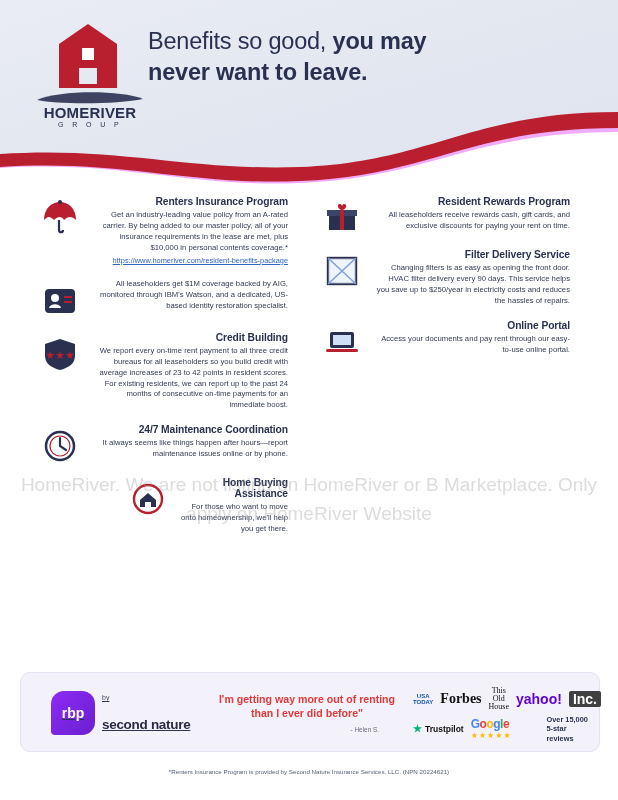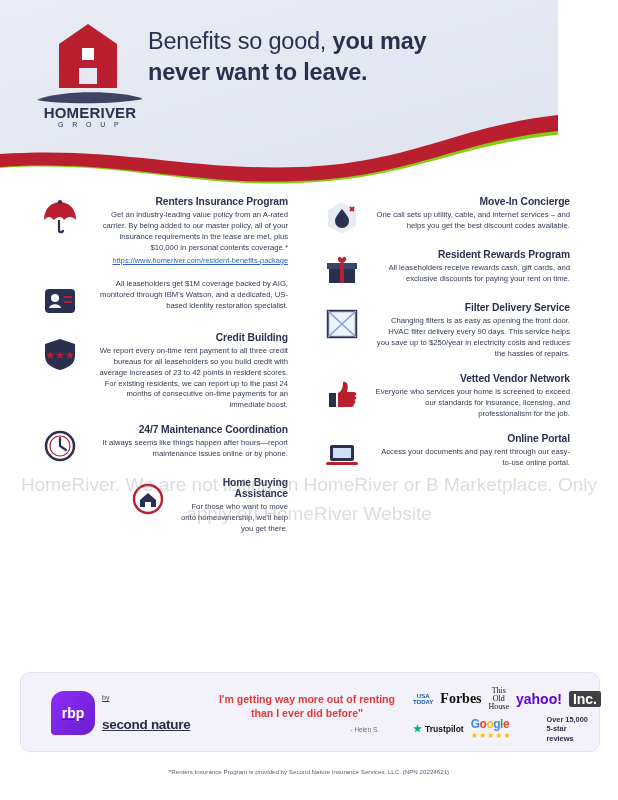--- a/index.html
+++ b/index.html
@@ -12,24 +12,24 @@
     height: 800px;
     font-family: "Liberation Sans", sans-serif;
     color: #2b3550;
     position: relative;
     overflow: hidden;
   }
 
   
   .header {
     position: relative;
-    width: 558px;
+    width: 618px;
     height: 185px;
     overflow: hidden;
-    background: #84cc16;
+    background: #f0abfc;
   }
   .header-bg {
     position: absolute;
     inset: 0;
   }
   .header-title {
     position: absolute;
     left: 148px;
     top: 26px;
     width: 420px;
@@ -354,31 +354,20 @@
           <rect x="19" y="23" width="6" height="5" fill="#ffffff"></rect>
         </svg>
       </span>
       <h3>Home Buying Assistance</h3>
       <p>For those who want to move onto homeownership, we'll help you get there.</p>
     </div>
   </div>
 
   <div class="col col-right">
 
-    <div class="item">
-      <span class="ico">
-        <svg viewBox="0 0 44 40" width="44" height="40">
-          <polygon points="22,4 36,12 36,28 22,36 8,28 8,12" fill="#e8ebf3"></polygon>
-          <path d="M22 11 C27 17 29 20 29 23 A7 7 0 0 1 15 23 C15 20 17 17 22 11 Z" fill="#2a3150"></path>
-          <path d="M30 9 L34 13 M34 9 L30 13" stroke="#b91f2e" stroke-width="2"></path>
-        </svg>
-      </span>
-      <h3>Move-In Concierge</h3>
-      <p>One call sets up utility, cable, and internet services – and helps you get the best discount codes available.</p>
-    </div>
 
     <div class="item">
       <span class="ico">
         <svg viewBox="0 0 44 40" width="44" height="40">
           <rect x="9" y="16" width="26" height="16" fill="#2a3150"></rect>
           <rect x="7" y="12" width="30" height="6" fill="#3b4569"></rect>
           <rect x="20" y="12" width="4" height="20" fill="#b91f2e"></rect>
           <path d="M22 12 C18 12 16 6 20 6 C23 6 22 12 22 12 Z" fill="#b91f2e"></path>
           <path d="M22 12 C26 12 28 6 24 6 C21 6 22 12 22 12 Z" fill="#b91f2e"></path>
         </svg>
@@ -392,30 +381,20 @@
         <svg viewBox="0 0 44 40" width="44" height="40">
           <rect x="8" y="7" width="28" height="26" fill="none" stroke="#2a3150" stroke-width="2.4"></rect>
           <path d="M8 7 L36 33 M36 7 L8 33" stroke="#5f7fc9" stroke-width="1.6"></path>
           <rect x="8" y="7" width="28" height="26" fill="#cfe0f5" opacity="0.35"></rect>
         </svg>
       </span>
       <h3>Filter Delivery Service</h3>
       <p>Changing filters is as easy as opening the front door. HVAC filter delivery every 90 days. This service helps you save up to $250/year in electricity costs and reduces the hassles of repairs.</p>
     </div>
 
-    <div class="item">
-      <span class="ico">
-        <svg viewBox="0 0 44 40" width="44" height="40">
-          <rect x="9" y="18" width="7" height="14" fill="#2a3150"></rect>
-          <path d="M18 32 L18 18 C22 16 23 12 23 7 C27 6 29 10 27 17 L34 17 C37 17 37 21 34 21 C37 21 37 25 34 25 C36 25 36 29 33 29 C35 29 34 32 31 32 Z" fill="#b91f2e"></path>
-        </svg>
-      </span>
-      <h3>Vetted Vendor Network</h3>
-      <p>Everyone who services your home is screened to exceed our standards for insurance, licensing, and professionalism for the job.</p>
-    </div>
 
     <div class="item">
       <span class="ico">
         <svg viewBox="0 0 44 40" width="44" height="40">
           <rect x="10" y="10" width="24" height="16" rx="2" fill="#2a3150"></rect>
           <rect x="13" y="13" width="18" height="10" fill="#cfe0f5"></rect>
           <rect x="6" y="27" width="32" height="3" rx="1.5" fill="#b91f2e"></rect>
         </svg>
       </span>
       <h3>Online Portal</h3>

